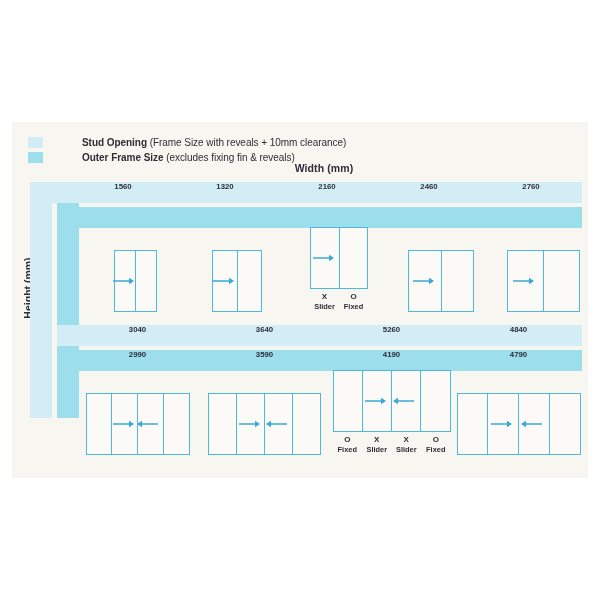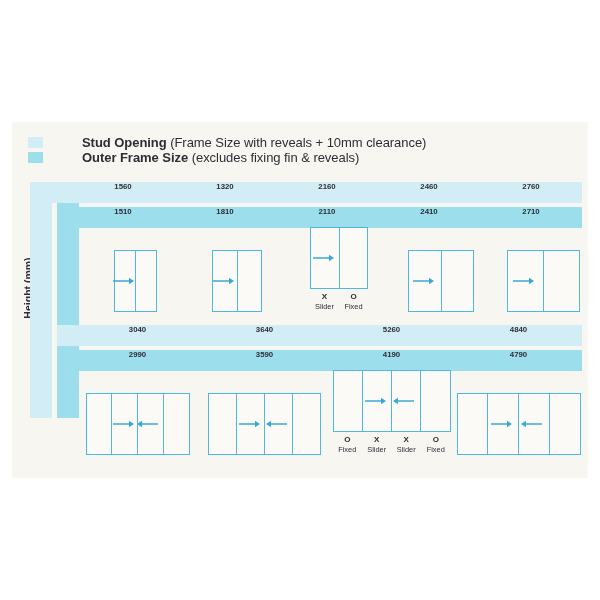--- a/index.html
+++ b/index.html
@@ -47,21 +47,21 @@
   }
   .legend-swatch {
     width: 15px;
     height: 11px;
     margin-right: 7px;
     flex: 0 0 auto;
   }
   .sw-stud  { background: #d3edf6; }
   .sw-frame { background: #9ddeec; }
   .legend-text {
-    font-size: 13px;
+    font-size: 10px;
     color: #2d2d36;
     white-space: nowrap;
     letter-spacing: -0.05px;
     padding-left: 32px;
   }
   .legend-text b { font-weight: bold; }
 
   
   .width-title {
     position: absolute;
@@ -176,21 +176,21 @@
     text-align: center;
   }
   .pl-sym {
     font-size: 8px;
     font-weight: bold;
     color: #2d2d36;
     line-height: 10px;
   }
   .pl-name {
     font-size: 7.4px;
-    font-weight: normal;
+    font-weight: bold;
     color: #2d2d36;
     line-height: 10px;
     white-space: nowrap;
   }
 </style>
 </head>
 <body>
 
 <div class="canvas">
   <div class="sheet">
@@ -199,46 +199,40 @@
       <div class="legend-row">
         <span class="legend-swatch sw-stud"></span>
         <span class="legend-text"><b>Stud Opening</b><span> (Frame Size with reveals + 10mm clearance)</span></span>
       </div>
       <div class="legend-row">
         <span class="legend-swatch sw-frame"></span>
         <span class="legend-text"><b>Outer Frame Size</b><span> (excludes fixing fin &amp; reveals)</span></span>
       </div>
     </div>
 
+    <div class="width-title">Width (mm)</div>
 
     <div class="height-title">Height (mm)</div>
     <div class="height-val stud">2130</div>
     <div class="height-val frame">2100</div>
 
     <div class="vband" style="left:18px; top:60px;  width:22px; height:236px;"></div>
     <div class="vband frame" style="left:45px; top:72px;  width:22px; height:224px;"></div>
 
     <div class="hband" style="left:18px; top:60px;  width:552px; height:21px;"></div>
     <div class="hband frame" style="left:45px; top:85px;  width:525px; height:21px;"></div>
 
     <div class="hband-labels" style="left:60px; top:60px; width:510px; height:21px;">
       <span class="hcell" style="width:102px">1560</span>
       <span class="hcell" style="width:102px">1320</span>
       <span class="hcell" style="width:102px">2160</span>
       <span class="hcell" style="width:102px">2460</span>
       <span class="hcell" style="width:102px">2760</span>
     </div>
 
-    <div class="hband-labels" style="left:60px; top:85px; width:510px; height:21px;">
-      <span class="hcell" style="width:102px">1510</span>
-      <span class="hcell" style="width:102px">1810</span>
-      <span class="hcell" style="width:102px">2110</span>
-      <span class="hcell" style="width:102px">2410</span>
-      <span class="hcell" style="width:102px">2710</span>
-    </div>
 
     <div class="panel-row" style="left:72px; top:110px; width:500px; height:80px;">
 
       <div class="panel-slot" style="width:102px">
         <div class="window" style="width:43px; height:62px;">
           <div class="pane">
             <span class="arrow">
               <svg width="22" height="9" viewBox="0 0 22 9">
                   <line x1="1" y1="4.5" x2="17" y2="4.5" stroke="#3aa8d4" stroke-width="1.4"></line>
                   <polygon points="17,1.3 22,4.5 17,7.7" fill="#3aa8d4"></polygon>

